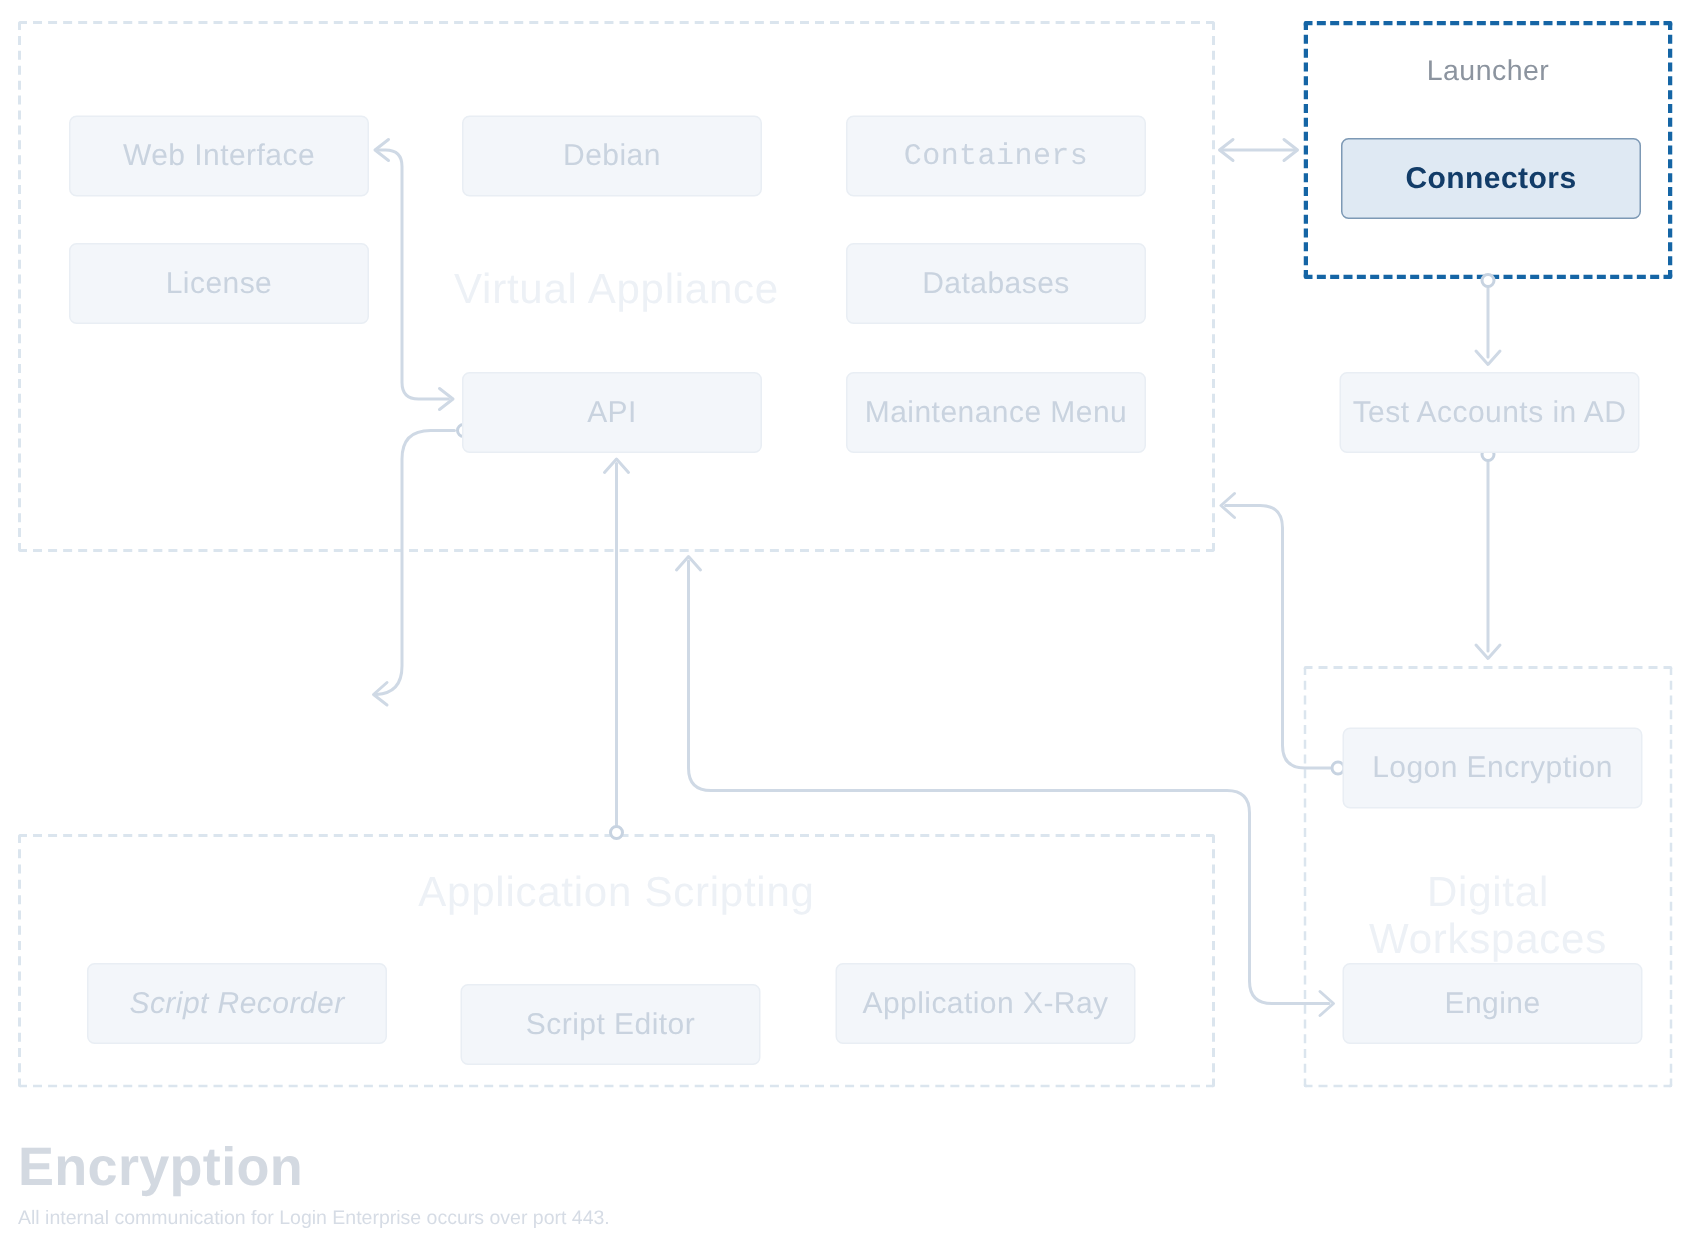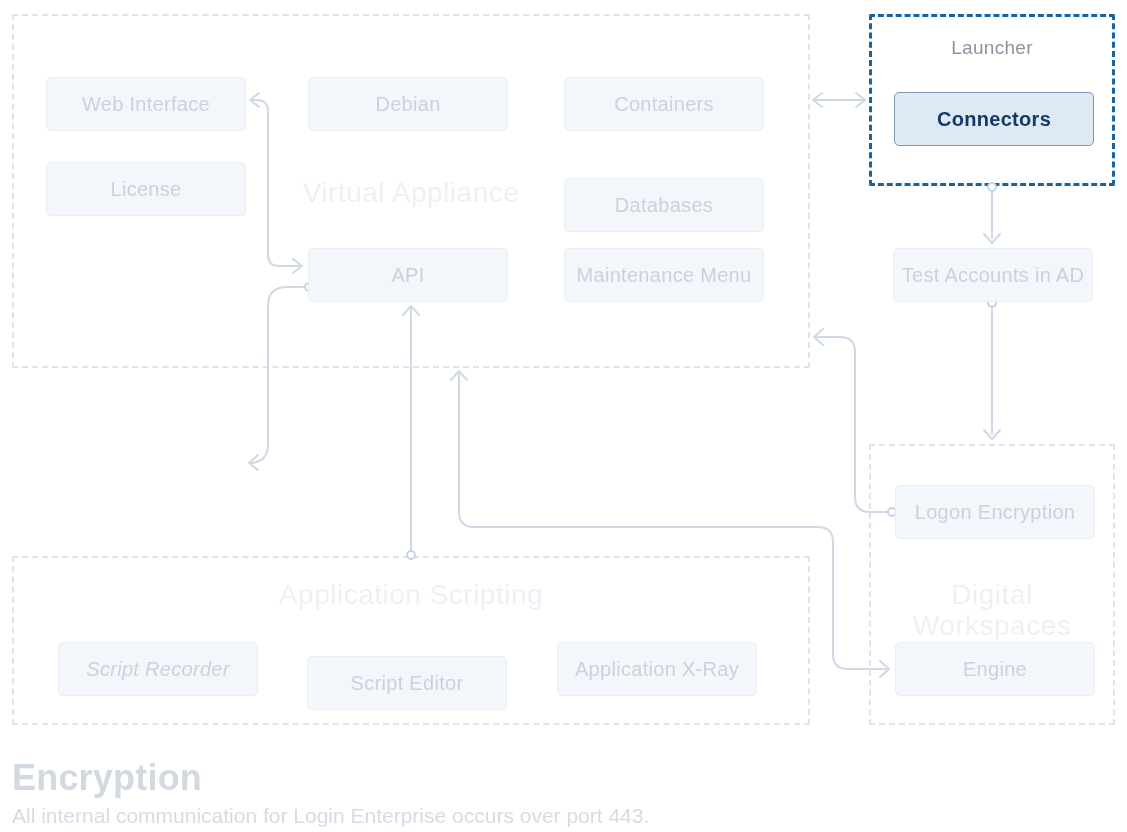--- a/index.html
+++ b/index.html
@@ -46,21 +46,21 @@
   }
   .dot { fill:#ffffff; stroke:#c7d3e1; stroke-width:2; }
   .encryption-heading {
     position:absolute; left:12px; top:757px;
     font-size:36px; font-weight:700; letter-spacing:0.2px;
     color:var(--heading, #d3d9e1);
     text-align:right;
   }
   .encryption-body {
     position:absolute; left:12px; top:804px;
-    font-size:21px; color:var(--body-text, #d6dce5);
+    font-size:13px; color:var(--body-text, #d6dce5);
   }
 </style>
 </head>
 <body>
 
 <div class="canvas">
 
   <div class="group" style="left:12px; top:14px; width:798px; height:354px;">
     <div class="group-title" style="top:162px;">Virtual Appliance</div>
   </div>
@@ -107,23 +107,23 @@
     <circle class="dot" cx="992" cy="187" r="4"></circle>
     <path class="wire" d="M 984 234 L 992 243 L 1000 234"></path>
 
     <path class="wire" d="M 992 308 V 434"></path>
     <circle class="dot" cx="992" cy="303" r="4"></circle>
     <path class="wire" d="M 984 430 L 992 439 L 1000 430"></path>
   </svg>
 
   <div class="node" style="left:46px; top:77px;">Web Interface</div>
   <div class="node" style="left:308px; top:77px;">Debian</div>
-  <div class="node" style="left:564px; top:77px;">Containers</div>
+  <div class="node" style="left:564px; top:77px;font-family:Liberation Mono, monospace;">Containers</div>
   <div class="node" style="left:46px; top:162px;">License</div>
-  <div class="node" style="left:564px; top:178px;">Databases</div>
+  <div class="node" style="left:564px; top:162px;">Databases</div>
   <div class="node" style="left:308px; top:248px;text-align:right;">API</div>
   <div class="node" style="left:564px; top:248px;">Maintenance Menu</div>
 
   <div class="node highlight" style="left:894px; top:92px;">Connectors</div>
 
   <div class="node" style="left:893px; top:248px;">Test Accounts in AD</div>
 
   <div class="node" style="left:895px; top:485px;">Logon Encryption</div>
   <div class="node" style="left:895px; top:642px;">Engine</div>
 

